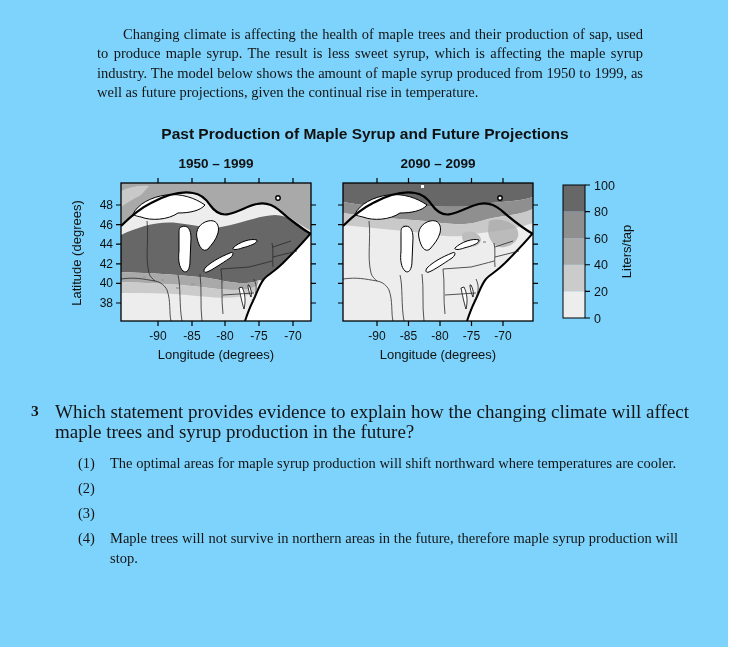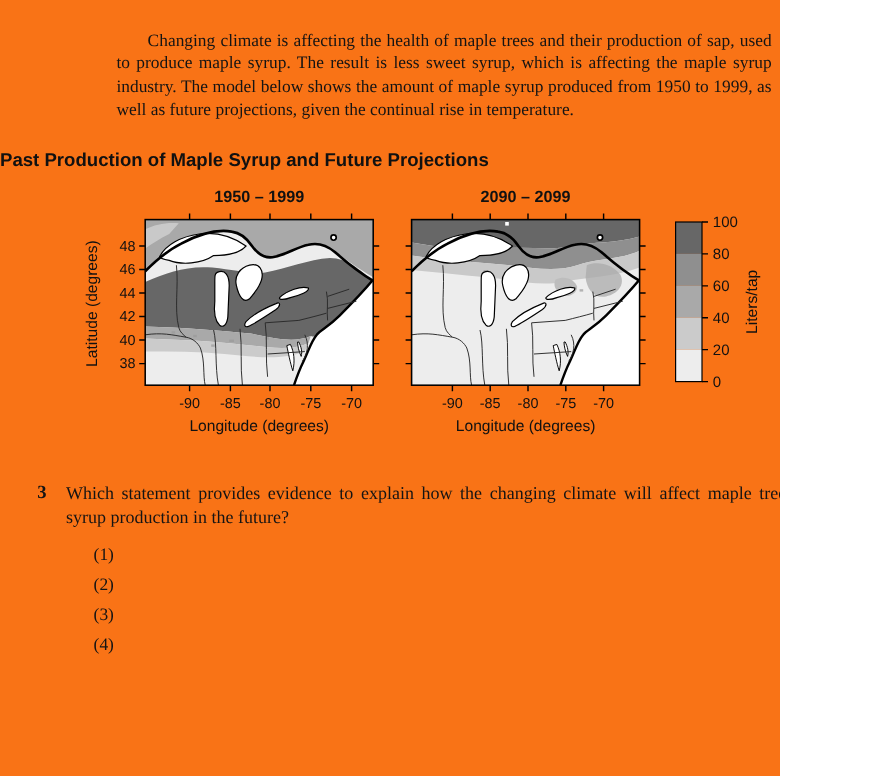--- a/index.html
+++ b/index.html
@@ -1,30 +1,30 @@
 <!DOCTYPE html>
 <html><head>
 <meta charset="utf-8">
 <style>
   html,body{margin:0;padding:0;background:#fff;}
-  .page{position:relative;width:650px;height:647px;background:#f97316;overflow:hidden;
+  .page{position:relative;width:728px;height:647px;background:#7dd3fc;overflow:hidden;
         font-family:"Liberation Serif", serif;color:#141414;}
   
   .intro{position:absolute;left:97px;top:10px;width:546px;font-size:14.5px;line-height:19.5px;
          text-align:justify;text-indent:26px;}
   
-  .fig-title{position:absolute;left:0;top:125px;width:730px;
+  .fig-title{position:absolute;left:0;top:125px;width:730px;text-align:center;
              font-family:"Liberation Sans", sans-serif;font-weight:bold;font-size:15.5px;color:#111;}
   .figsvg{position:absolute;left:35px;top:148px;}
   .svgtext{font-family:"Liberation Sans", sans-serif;fill:#111;}
   
   .question{position:absolute;left:0;top:402px;width:730px;}
   .q-row{display:flex;}
   .q-num{width:24px;margin-left:31px;font-weight:bold;font-size:15.5px;flex-shrink:0;}
-  .q-text{width:634px;font-size:15px;line-height:20px;text-align:justify;}
+  .q-text{width:634px;font-size:19px;line-height:20px;text-align:justify;}
   .options{margin-top:11px;}
   .option{display:flex;padding-left:78px;margin-bottom:5px;}
   .opt-label{width:32px;flex-shrink:0;font-size:14.5px;line-height:20px;}
   .opt-text{width:568px;font-size:14.5px;line-height:20px;text-align:justify;}
 </style>
 </head>
 <body>
 
 <div class="page">
 
@@ -159,26 +159,28 @@
   </svg>
 
   <div class="question">
     <div class="q-row">
       <div class="q-num">3</div>
       <div class="q-text">Which statement provides evidence to explain how the changing climate will affect maple trees and syrup production in the future?</div>
     </div>
     <div class="options">
       <div class="option">
         <div class="opt-label">(1)</div>
+        <div class="opt-text">The optimal areas for maple syrup production will shift northward where temperatures are cooler.</div>
       </div>
       <div class="option">
         <div class="opt-label">(2)</div>
       </div>
       <div class="option">
         <div class="opt-label">(3)</div>
       </div>
       <div class="option">
         <div class="opt-label">(4)</div>
+        <div class="opt-text">Maple trees will not survive in northern areas in the future, therefore maple syrup production will stop.</div>
       </div>
     </div>
   </div>
 
 </div>
 
 </body></html>

